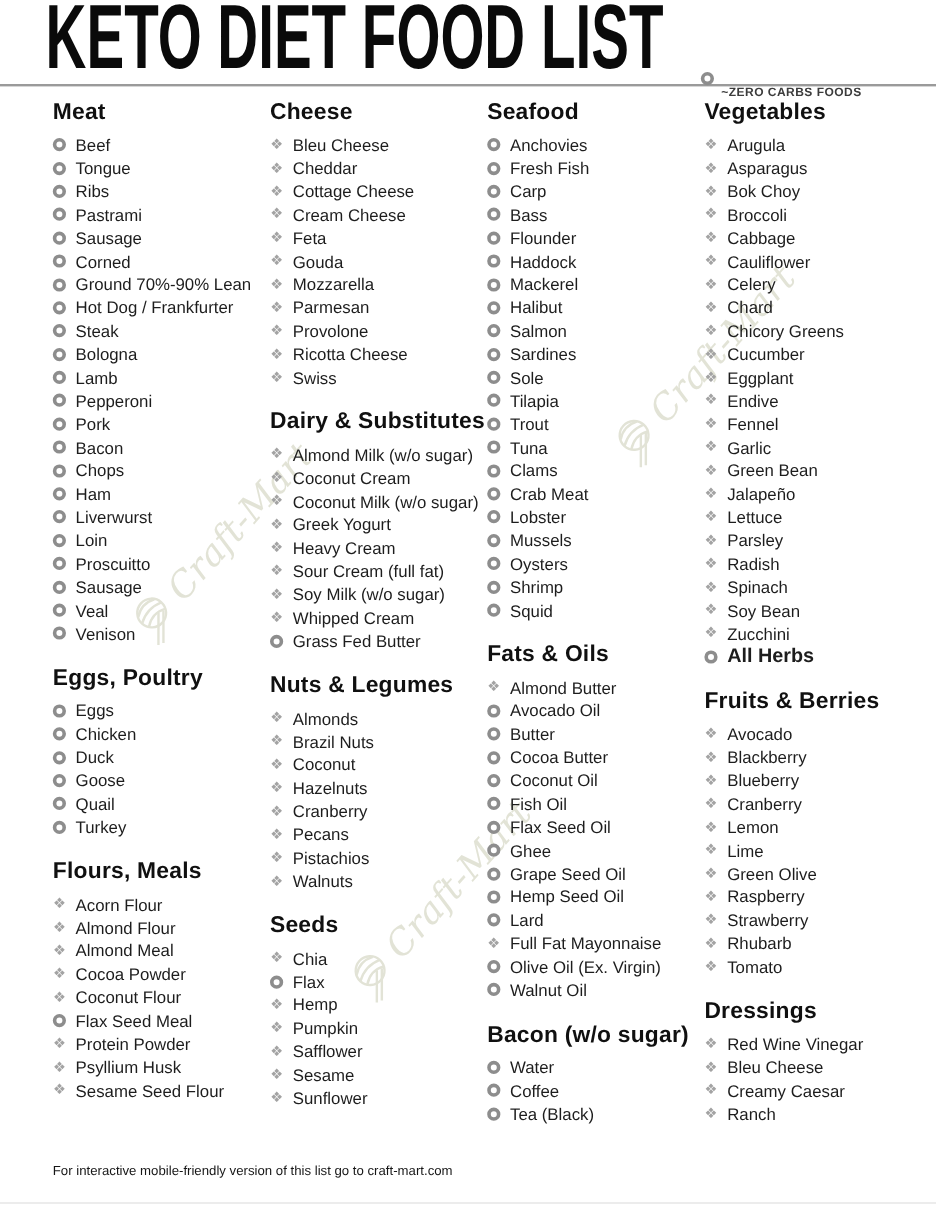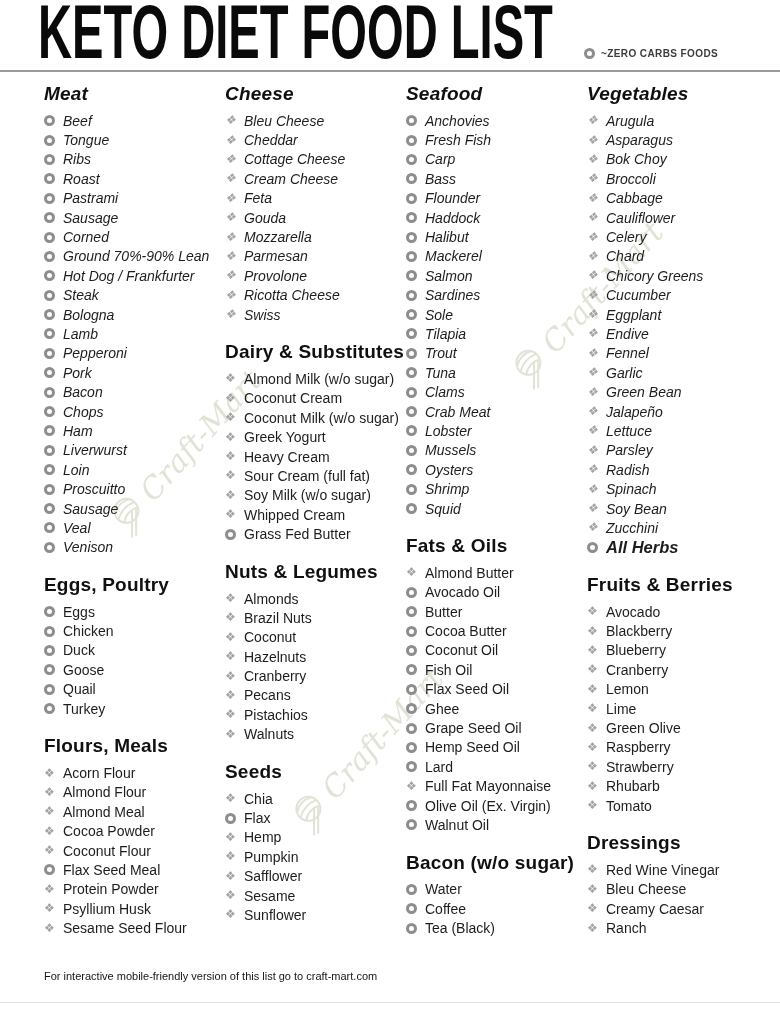--- a/index.html
+++ b/index.html
@@ -18,39 +18,40 @@
     transform: scaleX(0.62); transform-origin: left top;
   }
 
   .legend {
     position: absolute; left: 584px; top: 48px;
     display: flex; align-items: center; gap: 6px;
   }
   .legend-label {
     font-size: 10px; font-weight: bold; color: #3c3c3c; letter-spacing: 0.4px;
     white-space: nowrap;
+    margin-top: 24px;
   }
 
   .divider {
     position: absolute; top: 70px; left: 0; width: 780px; height: 2px;
     background: #9a9a9a;
   }
   .bottom-line {
     position: absolute; top: 1002px; left: 0; width: 780px; height: 1px;
     background: #e0e0e0;
   }
 
   .columns {
     position: absolute; top: 83px; left: 44px;
     display: flex;
   }
   .column { width: 181px; flex: 0 0 181px; }
 
   .section { margin-top: 17px; }
-  .column > .section:first-child { margin-top: 0; font-style: italic; }
+  .column > .section:first-child { margin-top: 0; }
   .section-title {
     font-size: 19px; font-weight: bold; color: #101010;
     margin-bottom: 6px; letter-spacing: 0.2px; white-space: nowrap;
   }
 
   .item { display: flex; align-items: center; gap: 8px; height: 19.4px; }
   .item .label { font-size: 14px; color: #1d1d1d; white-space: nowrap; }
   .item.bold .label { font-weight: bold; font-size: 16.5px; }
 
   .bullet.ring {
@@ -150,24 +151,20 @@
             <div class="item">
     <span class="bullet ring"></span>
     <span class="label">Tongue</span>
   </div>
             <div class="item">
     <span class="bullet ring"></span>
     <span class="label">Ribs</span>
   </div>
             <div class="item">
     <span class="bullet ring"></span>
-    <span class="label">Roast</span>
-  </div>
-            <div class="item">
-    <span class="bullet ring"></span>
     <span class="label">Pastrami</span>
   </div>
             <div class="item">
     <span class="bullet ring"></span>
     <span class="label">Sausage</span>
   </div>
             <div class="item">
     <span class="bullet ring"></span>
     <span class="label">Corned</span>
   </div>
@@ -493,25 +490,25 @@
             <div class="item">
     <span class="bullet ring"></span>
     <span class="label">Flounder</span>
   </div>
             <div class="item">
     <span class="bullet ring"></span>
     <span class="label">Haddock</span>
   </div>
             <div class="item">
     <span class="bullet ring"></span>
+    <span class="label">Mackerel</span>
+  </div>
+            <div class="item">
+    <span class="bullet ring"></span>
     <span class="label">Halibut</span>
-  </div>
-            <div class="item">
-    <span class="bullet ring"></span>
-    <span class="label">Mackerel</span>
   </div>
             <div class="item">
     <span class="bullet ring"></span>
     <span class="label">Salmon</span>
   </div>
             <div class="item">
     <span class="bullet ring"></span>
     <span class="label">Sardines</span>
   </div>
             <div class="item">

